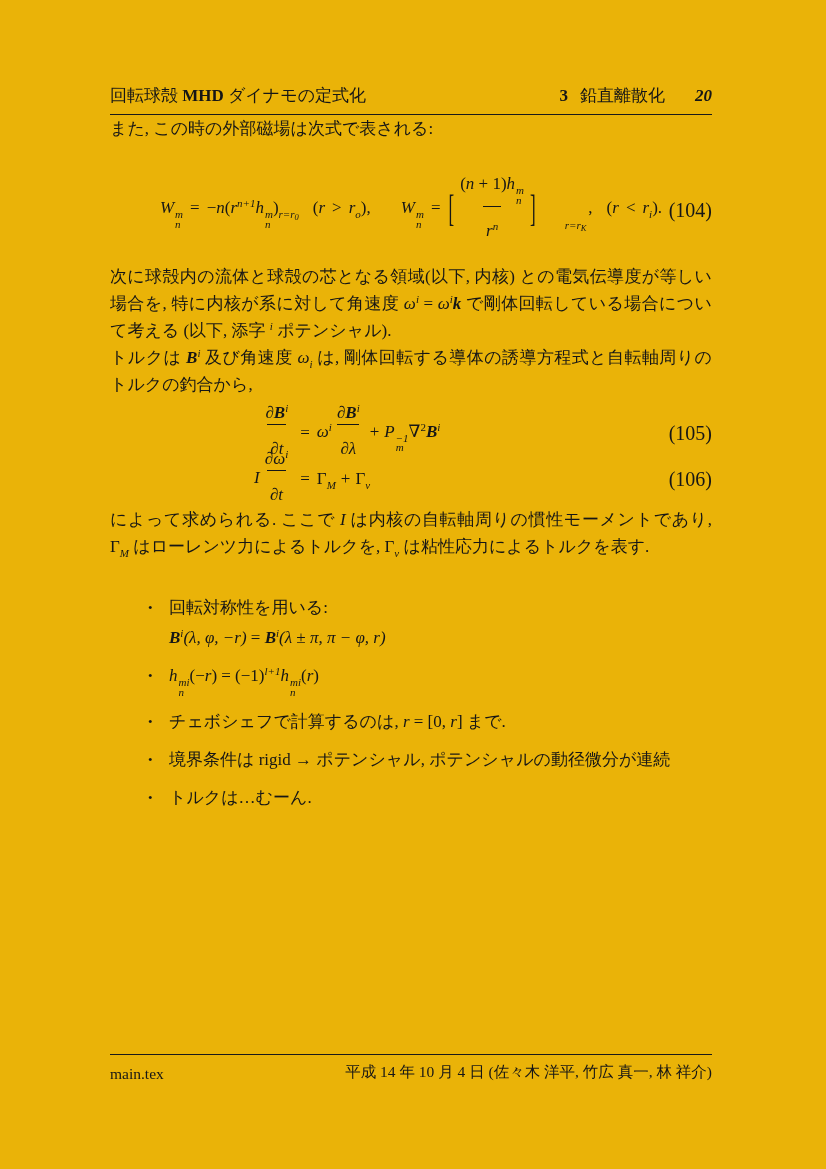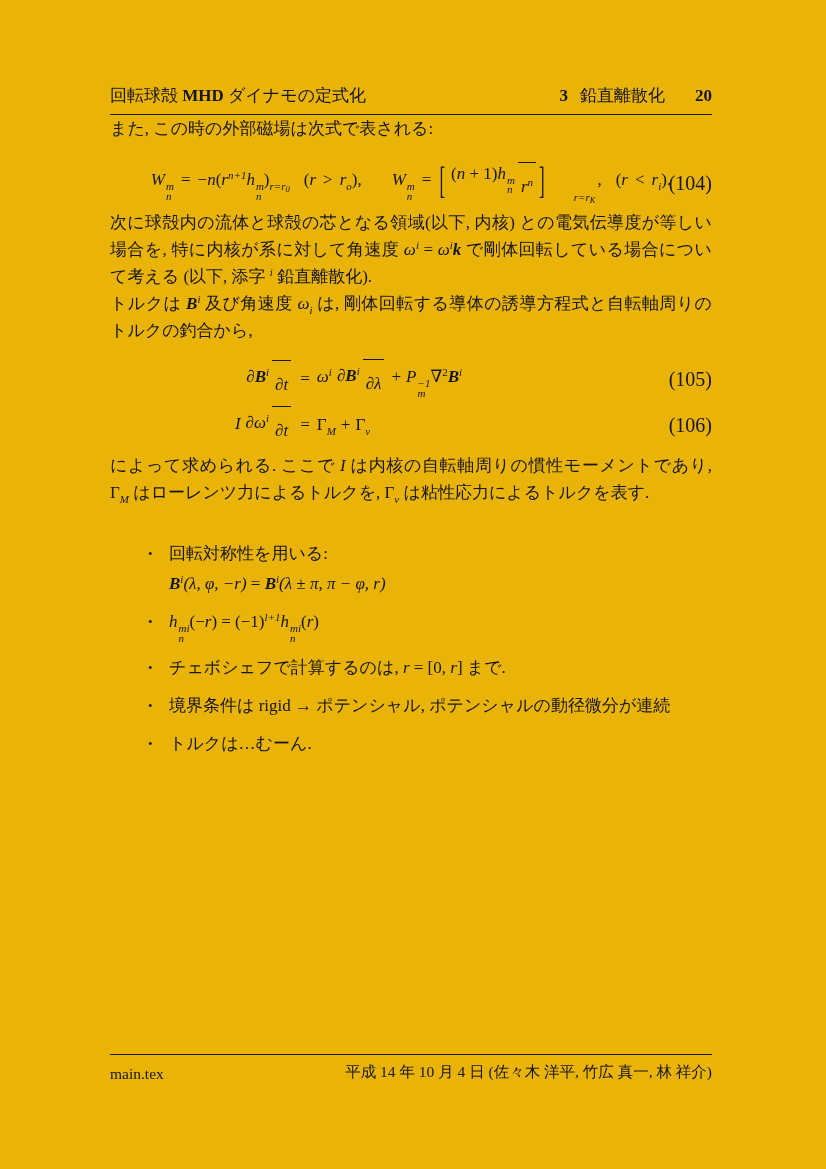--- a/index.html
+++ b/index.html
@@ -16,21 +16,21 @@
 
   
   .header{
     margin-top:84px;
     display:flex;justify-content:space-between;align-items:baseline;
     padding-bottom:7px;border-bottom:1.6px solid #1a1a1a;
     font-size:17px;
   }
   .h-right{display:flex;align-items:baseline;}
   .h-secnum{font-weight:bold;margin-right:12px;}
-  .h-page{font-weight:bold;margin-left:30px;}
+  .h-page{font-weight:bold;margin-left:30px;font-style:italic;}
   .bold{font-weight:bold;}
 
   
   p.para{
     margin:0;font-size:17px;line-height:27px;
     text-align:justify;
   }
   .p1{margin-top:31px;}
   .p2{margin-top:20px;}
   .p3{margin-top:23px;}
@@ -45,21 +45,21 @@
   sup.ms,sub.ms{font-size:11px;line-height:0;font-style:italic;}
   sup.ms{vertical-align:6px;}
   sub.ms{vertical-align:-5px;}
   sup.msr{font-size:11px;line-height:0;font-style:normal;vertical-align:6px;}
   .tiny{font-size:8.5px;position:relative;top:2px;}
   .ss{
     display:inline-flex;flex-direction:column;align-items:flex-start;
     font-size:11px;line-height:9.5px;vertical-align:-5px;
     font-style:italic;padding-left:1px;
   }
-  .frac{display:inline-flex;align-items:center;vertical-align:middle;margin:0 2px;position:relative;top:-2px;}
+  .frac{display:inline-flex;flex-direction:column;align-items:center;vertical-align:middle;margin:12px 2px;position:relative;top:-2px;}
   .frac .fnum{padding:0 3px 1px;line-height:20px;white-space:nowrap;}
   .frac .fden{border-top:1px solid #161616;padding:14px 3px 0;line-height:20px;white-space:nowrap;}
   .bb{display:inline-block;transform:scaleY(2.25);line-height:1;font-style:normal;margin:0 1px;vertical-align:-1px;}
   .bbsub{display:inline-block;font-size:11px;font-style:italic;position:relative;top:16px;margin-right:2px;margin-left:28px;}
   .qgap{display:inline-block;width:14px;}
   .wgap{display:inline-block;width:30px;}
 
   
   .eq104-wrap{position:relative;margin-top:14px;padding:8px 0;}
   .eq-line{text-align:center;font-size:17px;white-space:nowrap;}
@@ -115,21 +115,21 @@
           </span><span class="rel">=</span><span class="bb">[</span><span class="frac">
             <span class="fnum"><span class="mo">(</span><span class="mi">n</span><span class="mo"> + 1)</span><span class="mi">h</span><span class="ss">
                 <span>m</span>
                 <span>n</span>
               </span></span>
             <span class="fden"><span class="mi">r</span><sup class="ms">n</sup></span>
           </span><span class="bb">]</span><span class="bbsub"><span>r=r</span><span class="tiny">K</span></span><span class="mo">,</span><span class="qgap"></span><span class="mo">(</span><span class="mi">r</span><span class="rel">&lt;</span><span class="mi">r</span><sub class="ms">i</sub><span class="mo">).</span></div>
       <span class="eq-num">(104)</span>
     </div>
 
-    <p class="para p2"><span>次に球殻内の流体と球殻の芯となる領域(以下, 内核) との電気伝導度が等しい場合を, 特に内核が系に対して角速度 </span><span class="mi">ω</span><sup class="ms">i</sup><span class="mo"> = </span><span class="mi">ω</span><sup class="ms">i</sup><span class="mbi">k</span><span> で剛体回転している場合について考える (以下, 添字 </span><sup class="ms">i</sup><span> 鉛直離散化).</span></p>
+    <p class="para p2"><span>次に球殻内の流体と球殻の芯となる領域(以下, 内核) との電気伝導度が等しい場合を, 特に内核が系に対して角速度 </span><span class="mi">ω</span><sup class="ms">i</sup><span class="mo"> = </span><span class="mi">ω</span><sup class="ms">i</sup><span class="mbi">k</span><span> で剛体回転している場合について考える (以下, 添字 </span><sup class="ms">i</sup><span> ポテンシャル).</span></p>
 
     <p class="para p3"><span>トルクは </span><span class="mbi">B</span><sup class="ms">i</sup><span> 及び角速度 </span><span class="mi">ω</span><sub class="ms">i</sub><span> は, 剛体回転する導体の誘導方程式と自転軸周りのトルクの釣合から,</span></p>
 
     <div class="eqnarray">
       <div class="eqa-row">
         <span class="eqa-lhs"><span class="frac">
               <span class="fnum"><span class="mi">∂</span><span class="mbi">B</span><sup class="ms">i</sup></span>
               <span class="fden"><span class="mi">∂</span><span class="mi">t</span></span>
             </span></span>
         <span class="rel">=</span>

